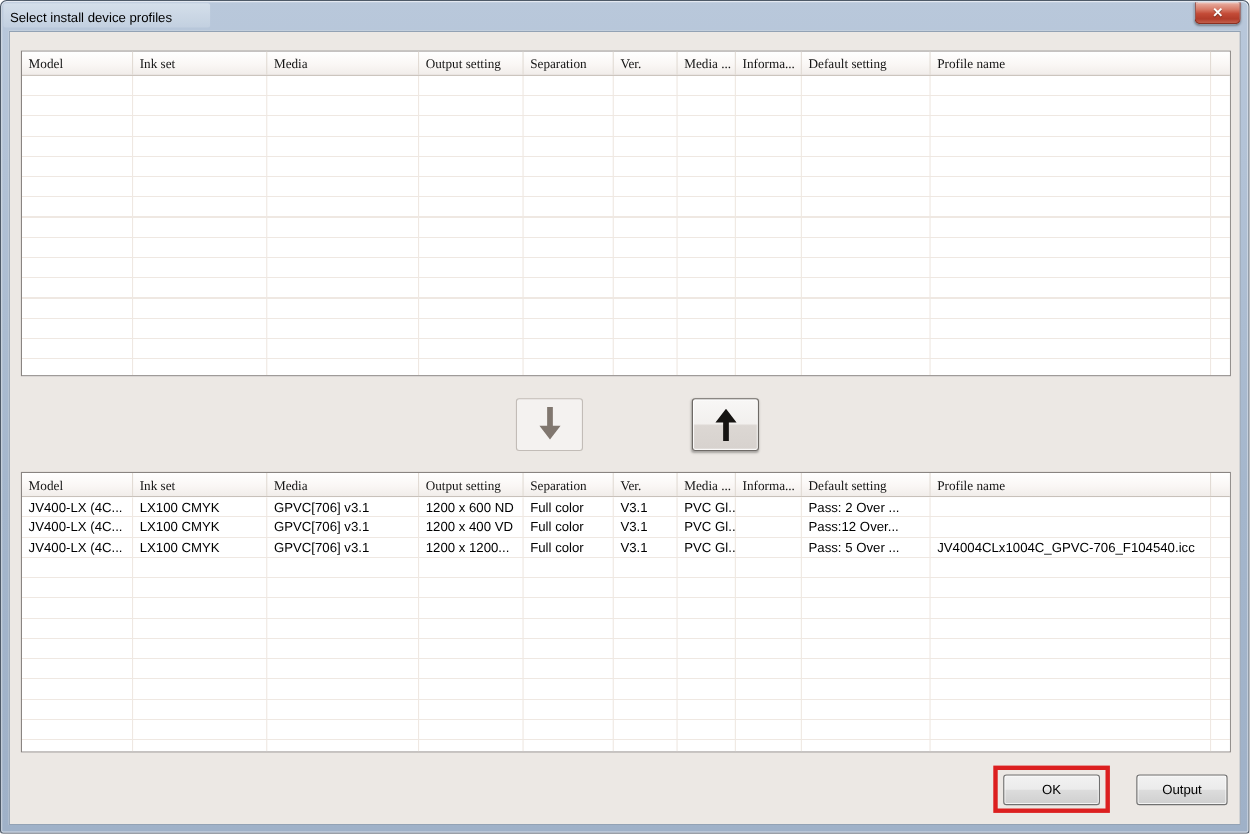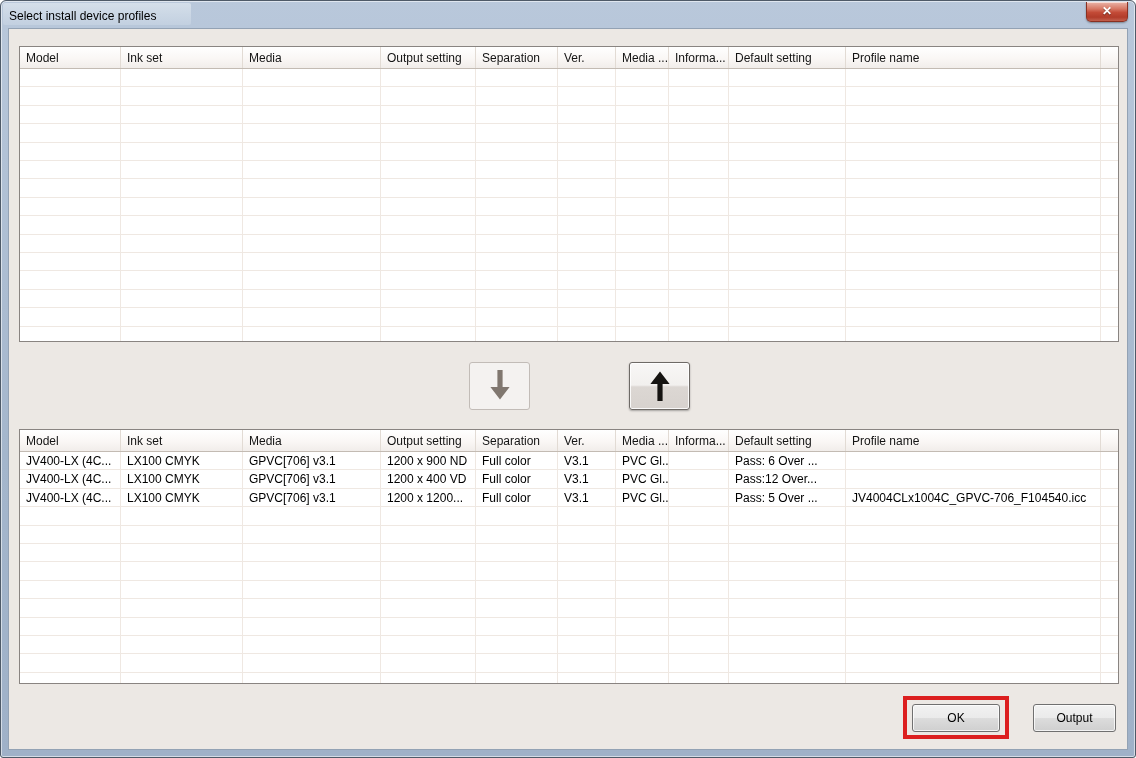--- a/index.html
+++ b/index.html
@@ -25,21 +25,21 @@
     cursor:default; text-shadow:0 1px 1px rgba(0,0,0,.45); }
 
   .content { position:absolute; left:7px; right:7px; top:27px; bottom:7px;
     background:#ece8e4; box-shadow:inset 0 0 0 1px #93a2b4; }
 
   
   .ptable { position:absolute; width:1100px; background:#fff;
     border:1px solid #898481; display:flex; flex-direction:column; }
   .thead { display:flex; flex:none; height:22px;
     background:linear-gradient(#ffffff, #faf7f5 55%, #f1edea);
-    border-bottom:1px solid #c3bbb3; }
+    border-bottom:1px solid #c3bbb3;font-family:Liberation Serif, serif; }
   .th { flex:none; padding:4px 2px 0 6px; border-right:1px solid #e2dbd4;
     white-space:nowrap; overflow:hidden; color:#141414; }
   .tbody { position:relative; flex:1; overflow:hidden;
     background:repeating-linear-gradient(to bottom, #ffffff 0px, #ffffff 17.4px, #efe8e2 17.4px, #efe8e2 18.4px); }
   .colgrid { position:absolute; inset:0; display:flex; }
   .colgrid > div { flex:none; height:100%; border-right:1px solid #efe8e2; }
   .rows { position:absolute; inset:0; }
   .row { display:flex; height:18.4px; }
   .td { flex:none; padding:0 2px 0 6px; line-height:18px;
     white-space:nowrap; overflow:hidden; color:#000; }
@@ -146,26 +146,26 @@
             <div style="width: 53px;"></div>
             <div style="width: 60px;"></div>
             <div style="width: 117px;"></div>
             <div style="width: 255px;"></div>
           </div>
         <div class="rows">
             <div class="row">
               <div class="td" style="width: 101px;">JV400-LX (4C...</div>
               <div class="td" style="width: 122px;">LX100 CMYK</div>
               <div class="td" style="width: 138px;">GPVC[706] v3.1</div>
-              <div class="td" style="width: 95px;">1200 x 900 ND</div>
+              <div class="td" style="width: 95px;">1200 x 600 ND</div>
               <div class="td" style="width: 82px;">Full color</div>
               <div class="td" style="width: 58px;">V3.1</div>
               <div class="td" style="width: 53px;">PVC Gl...</div>
               <div class="td" style="width: 60px;"></div>
-              <div class="td" style="width: 117px;">Pass: 6  Over ...</div>
+              <div class="td" style="width: 117px;">Pass: 2  Over ...</div>
             </div>
             <div class="row">
               <div class="td" style="width: 101px;">JV400-LX (4C...</div>
               <div class="td" style="width: 122px;">LX100 CMYK</div>
               <div class="td" style="width: 138px;">GPVC[706] v3.1</div>
               <div class="td" style="width: 95px;">1200 x 400 VD</div>
               <div class="td" style="width: 82px;">Full color</div>
               <div class="td" style="width: 58px;">V3.1</div>
               <div class="td" style="width: 53px;">PVC Gl...</div>
               <div class="td" style="width: 60px;"></div>

